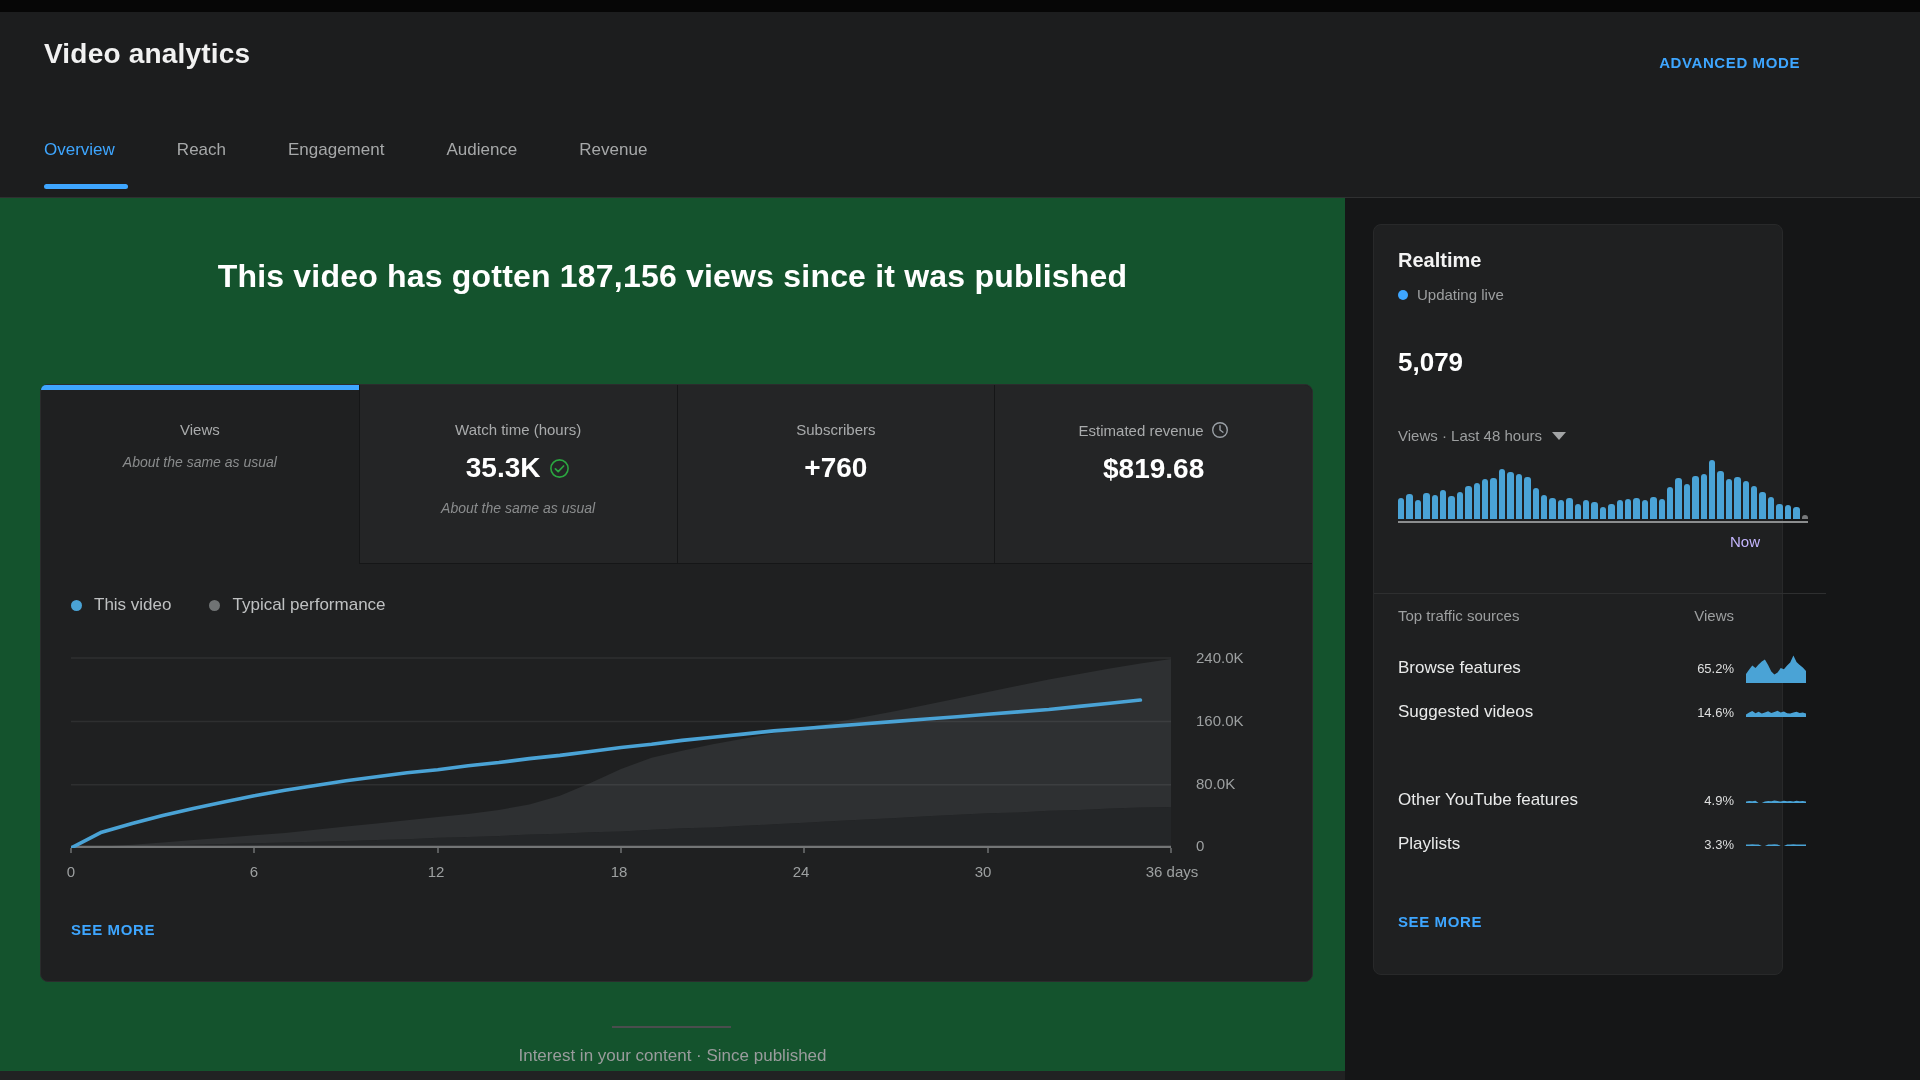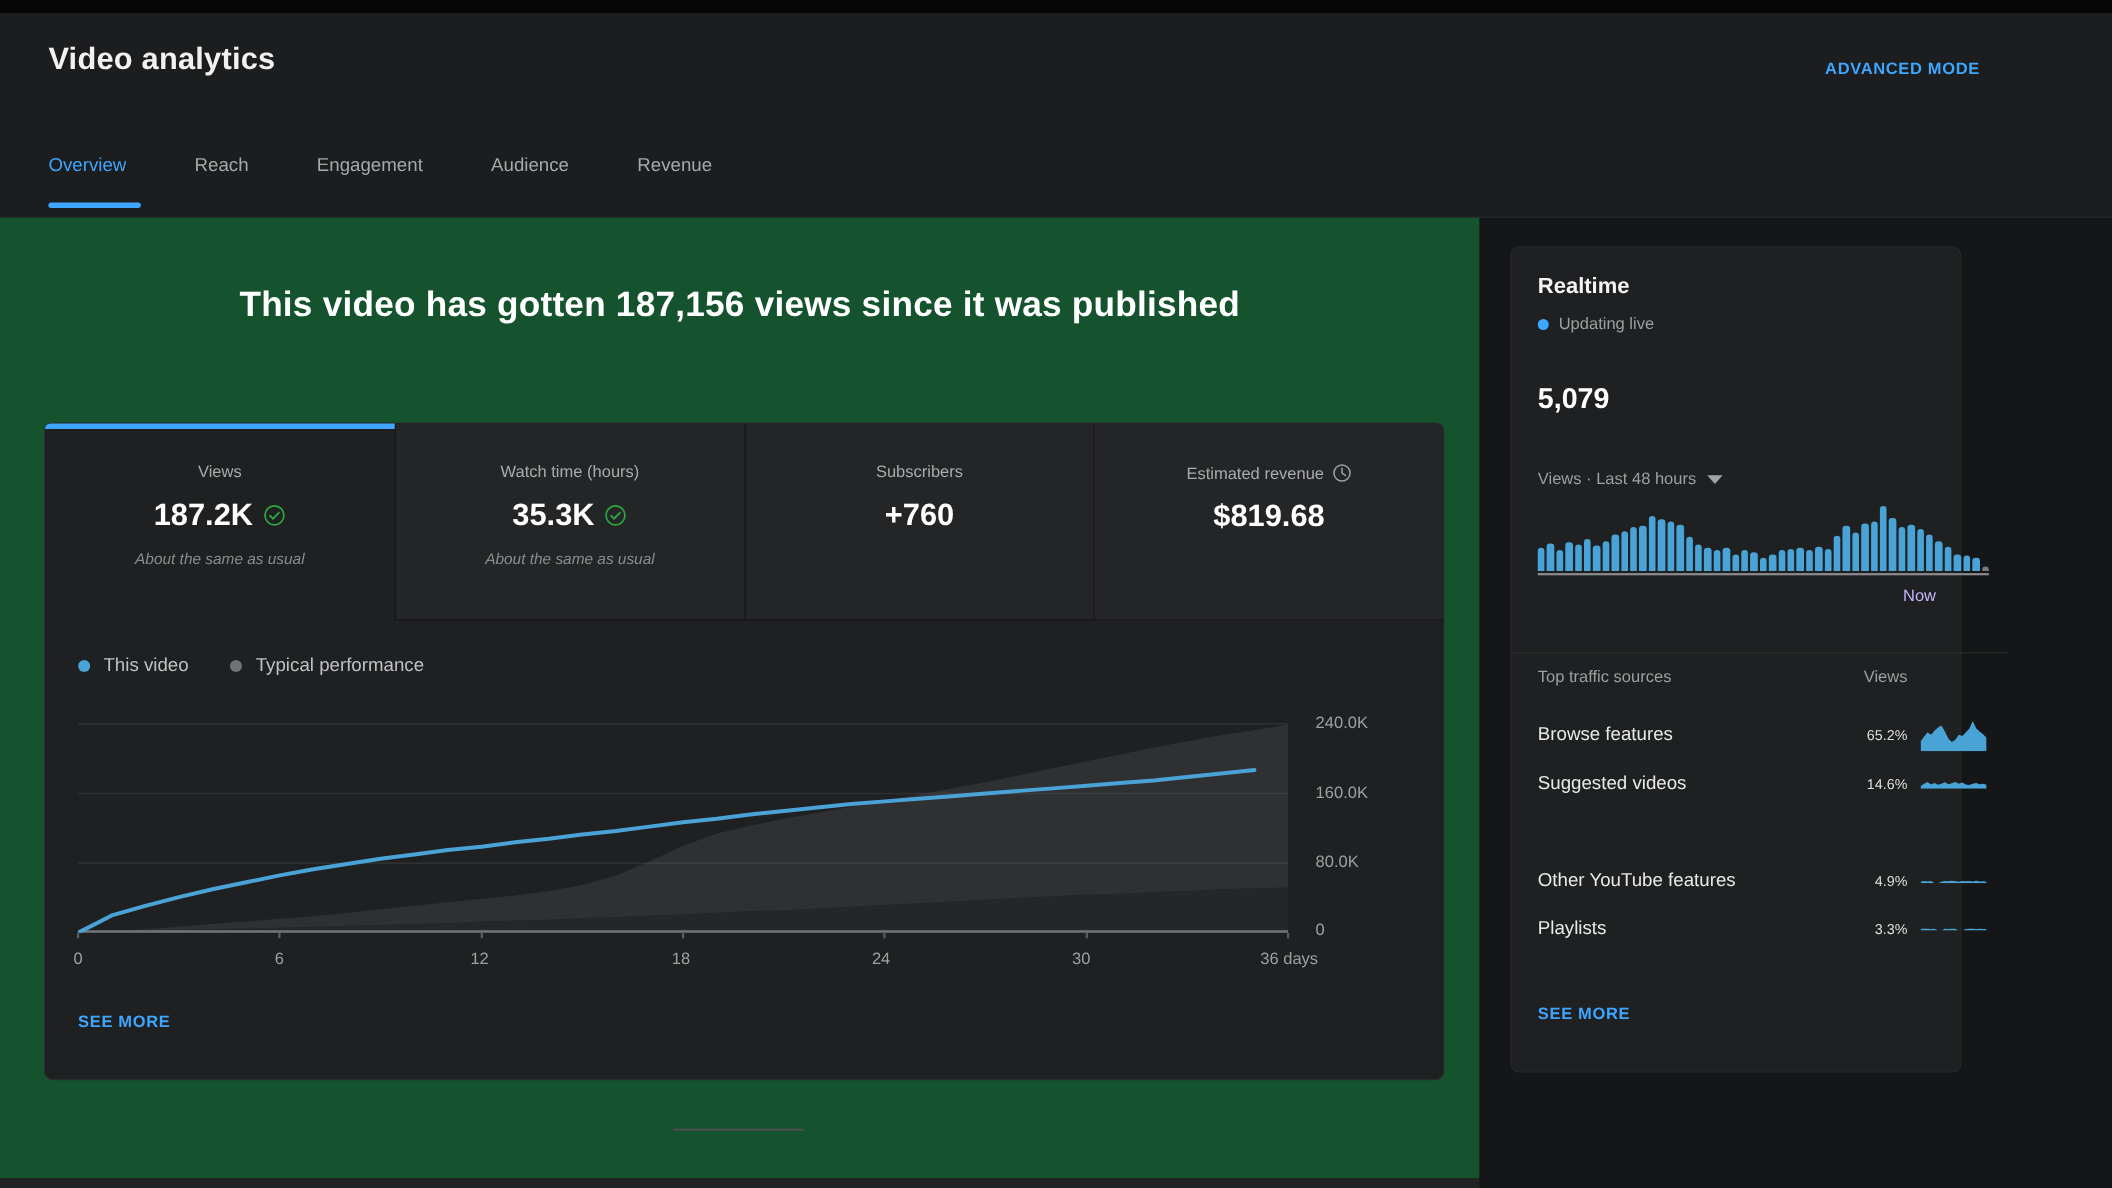--- a/index.html
+++ b/index.html
@@ -109,29 +109,20 @@
   <div class="main-region">
     <div class="headline">This video has gotten 187,156 views since it was published</div>
 
     <div class="main-card">
       <div class="metrics-row">
 
         <div class="metric-cell active">
           <div class="metric-label">
               <span>Views</span>
             </div>
-          <div class="metric-value">
-            <span>187.2K</span>
-            <span>
-              <svg width="21" height="21" viewBox="0 0 21 21">
-                  <circle cx="10.5" cy="10.5" r="8.6" fill="none" stroke="#2ba640" stroke-width="1.6"></circle>
-                  <path d="M6.4 10.8 l2.8 2.8 5.4-5.6" fill="none" stroke="#2ba640" stroke-width="1.7" stroke-linecap="round" stroke-linejoin="round"></path>
-                </svg>
-            </span>
-          </div>
           <div class="metric-note">About the same as usual</div>
         </div>
 
         <div class="metric-cell inactive">
           <div class="metric-label">
               <span>Watch time (hours)</span>
             </div>
           <div class="metric-value">
             <span>35.3K</span>
             <span>
@@ -207,20 +198,21 @@
     <div class="tickmark" style="left: 29px;"></div>
         <div class="tickmark" style="left: 212.333px;"></div>
         <div class="tickmark" style="left: 395.667px;"></div>
         <div class="tickmark" style="left: 579px;"></div>
         <div class="tickmark" style="left: 762.333px;"></div>
         <div class="tickmark" style="left: 945.667px;"></div>
         <div class="tickmark" style="left: 1129px;"></div>
       </div>
 
     <div class="footer-divider"></div>
+    <div class="footer-text">Interest in your content · Since published</div>
     <div class="bottom-strip"></div>
   </div>
 
   <div class="sidebar">
     <div class="rt-card">
       <div class="rt-title">Realtime</div>
       <div class="rt-status">
         <span class="rt-status-dot"></span>
         <span class="rt-status-text">Updating live</span>
       </div>

